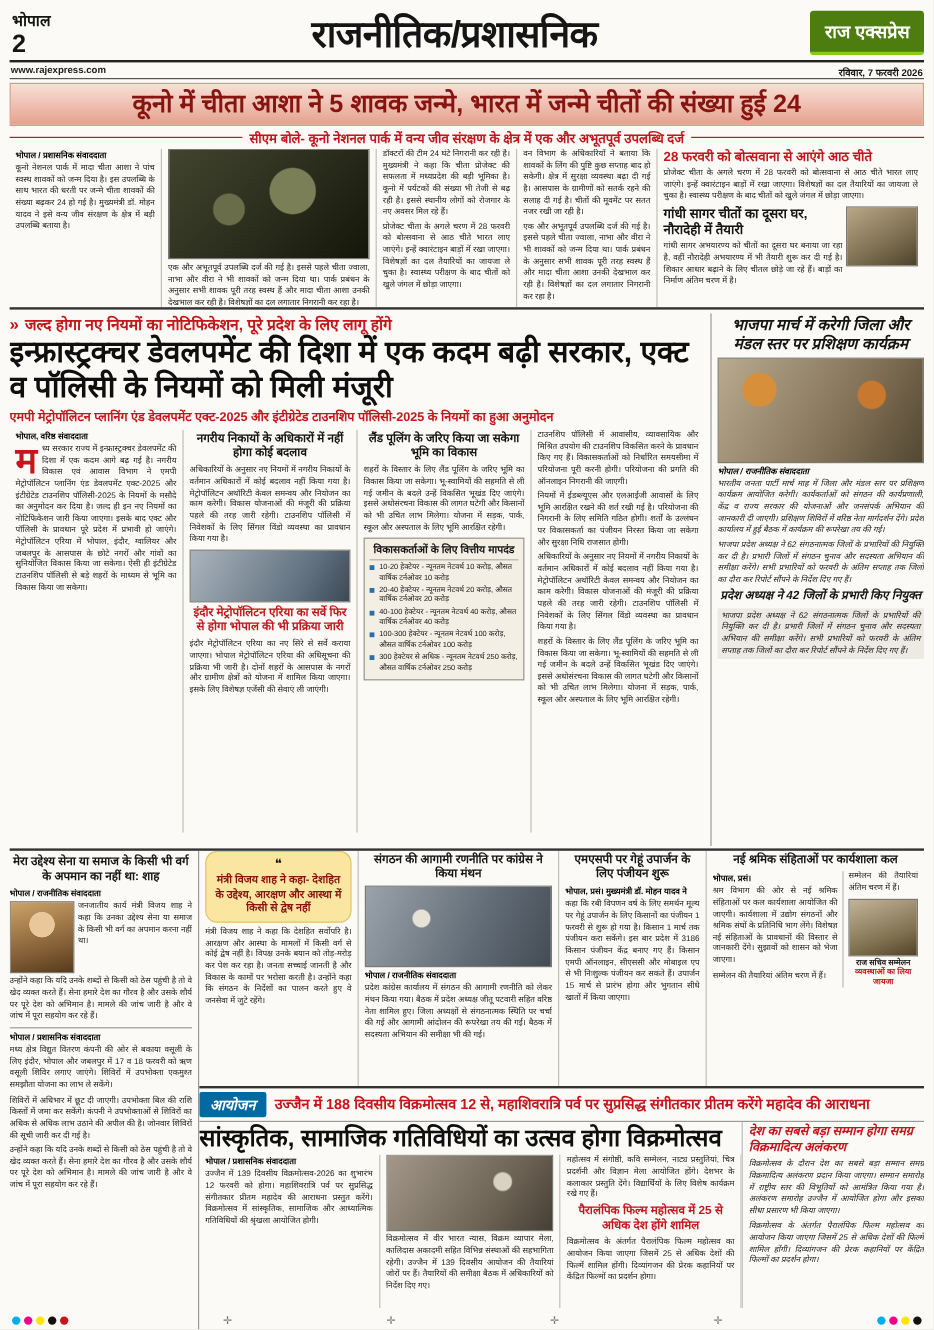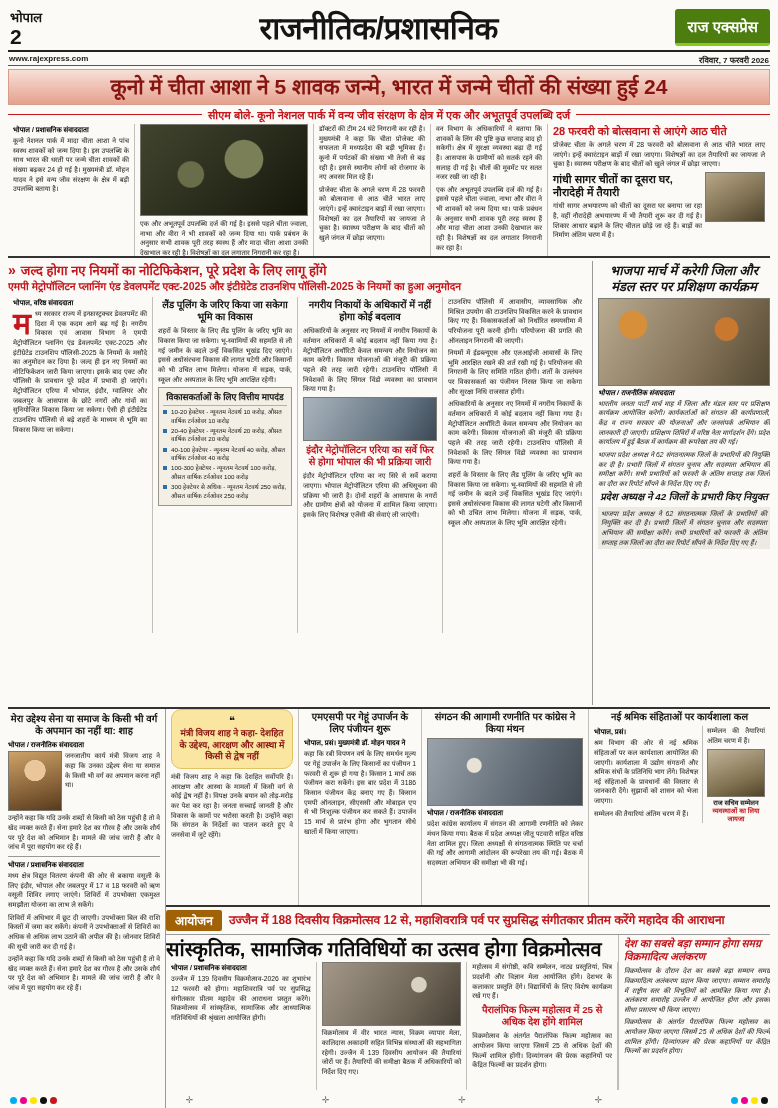--- a/index.html
+++ b/index.html
@@ -76,21 +76,21 @@
   .ybox-ic{font-size:11px;line-height:1;margin-bottom:2px;}
   .wide-photo{height:66px;margin:2px 0;background:
     radial-gradient(circle at 30% 40%,#e8e2d6 0 6%,rgba(0,0,0,0) 7%),
     linear-gradient(115deg,#9aa3ab,#626c76 60%,#434c55);}
   .mini{width:58px;flex:none;border-left:1px solid #bbb;padding-left:4px;margin-left:4px;overflow:hidden;}
   .mini-photo{height:46px;margin:2px 0;background:linear-gradient(160deg,#c2b49a,#80714f 65%,#514329);}
   .mini-cap{font-size:6.6px;font-weight:800;text-align:center;line-height:1.25;}
   
   .aayojan{flex:1;padding-top:2px;overflow:hidden;}
   .aayo-bar{display:flex;align-items:center;gap:7px;border-bottom:1px solid #999;padding:1px 0 3px;}
-  .aayo-tag{background:#a16207;color:#fff;font-weight:800;font-size:12px;padding:2px 9px;border-radius:2px;flex:none;}
+  .aayo-tag{background:#0369a1;color:#fff;font-weight:800;font-size:12px;padding:2px 9px;border-radius:2px;flex:none;font-style:italic;}
   .aayo-kicker{font-size:12px;font-weight:800;color:#c4161c;line-height:1.15;}
   .aayo-main{flex:1;overflow:hidden;}
   .aayo-head{margin:3px 0 2px;font-size:20px;font-weight:800;line-height:1.12;color:#0f0f0f;}
   .aayo-cols{height:128px;overflow:hidden;}
   .aayo-photo{height:62px;margin-bottom:2px;background:
     radial-gradient(circle at 70% 35%,#d9d2c2 0 7%,rgba(0,0,0,0) 8%),
     linear-gradient(125deg,#a3988a,#6d6355 65%,#463f35);}
   .aayo-right{width:146px;flex:none;border-left:1px solid #bbb;padding:2px 0 0 5px;overflow:hidden;font-style:italic;}
   .right-red{font-size:10.5px;font-weight:800;line-height:1.25;margin:0 0 3px;}
   
@@ -159,47 +159,48 @@
       </div>
     </div>
   </section>
 
   <section class="main row">
     <div class="main-left">
       <div class="kicker">
         <span class="arrow">»</span>
         <span>जल्द होगा नए नियमों का नोटिफिकेशन, पूरे प्रदेश के लिए लागू होंगे</span>
       </div>
+      <h1 class="main-head">इन्फ्रास्ट्रक्चर डेवलपमेंट की दिशा में एक कदम बढ़ी सरकार, एक्ट व पॉलिसी के नियमों को मिली मंजूरी</h1>
       <div class="main-deck">एमपी मेट्रोपॉलिटन प्लानिंग एंड डेवलपमेंट एक्ट-2025 और इंटीग्रेटेड टाउनशिप पॉलिसी-2025 के नियमों का हुआ अनुमोदन</div>
       <div class="row main-cols">
         <div class="col" style="flex:1">
           <div class="byline">भोपाल, वरिष्ठ संवाददाता</div>
           <p class="bt"><span class="dropcap">म</span><span>ध्य सरकार राज्य में इन्फ्रास्ट्रक्चर डेवलपमेंट की दिशा में एक कदम आगे बढ़ गई है। नगरीय विकास एवं आवास विभाग ने एमपी मेट्रोपॉलिटन प्लानिंग एंड डेवलपमेंट एक्ट-2025 और इंटीग्रेटेड टाउनशिप पॉलिसी-2025 के नियमों के मसौदे का अनुमोदन कर दिया है। जल्द ही इन नए नियमों का नोटिफिकेशन जारी किया जाएगा। इसके बाद एक्ट और पॉलिसी के प्रावधान पूरे प्रदेश में प्रभावी हो जाएंगे। मेट्रोपॉलिटन एरिया में भोपाल, इंदौर, ग्वालियर और जबलपुर के आसपास के छोटे नगरों और गांवों का सुनियोजित विकास किया जा सकेगा। ऐसी ही इंटीग्रेटेड टाउनशिप पॉलिसी से बड़े शहरों के माध्यम से भूमि का विकास किया जा सकेगा।</span></p>
+        </div>
+        <div class="col" style="flex:1">
+          <h3 class="h-sub">नगरीय निकायों के अधिकारों में नहीं होगा कोई बदलाव</h3>
+          <p class="bt">अधिकारियों के अनुसार नए नियमों में नगरीय निकायों के वर्तमान अधिकारों में कोई बदलाव नहीं किया गया है। मेट्रोपॉलिटन अथॉरिटी केवल समन्वय और नियोजन का काम करेगी। विकास योजनाओं की मंजूरी की प्रक्रिया पहले की तरह जारी रहेगी। टाउनशिप पॉलिसी में निवेशकों के लिए सिंगल विंडो व्यवस्था का प्रावधान किया गया है।</p>
+          <div class="photo tiny-photo"></div>
+          <h3 class="h-sub red">इंदौर मेट्रोपॉलिटन एरिया का सर्वे फिर से होगा भोपाल की भी प्रक्रिया जारी</h3>
+          <p class="bt">इंदौर मेट्रोपॉलिटन एरिया का नए सिरे से सर्वे कराया जाएगा। भोपाल मेट्रोपॉलिटन एरिया की अधिसूचना की प्रक्रिया भी जारी है। दोनों शहरों के आसपास के नगरों और ग्रामीण क्षेत्रों को योजना में शामिल किया जाएगा। इसके लिए विशेषज्ञ एजेंसी की सेवाएं ली जाएंगी।</p>
         </div>
         <div class="col" style="flex:1">
           <h3 class="h-sub">लैंड पूलिंग के जरिए किया जा सकेगा भूमि का विकास</h3>
           <p class="bt">शहरों के विस्तार के लिए लैंड पूलिंग के जरिए भूमि का विकास किया जा सकेगा। भू-स्वामियों की सहमति से ली गई जमीन के बदले उन्हें विकसित भूखंड दिए जाएंगे। इससे अधोसंरचना विकास की लागत घटेगी और किसानों को भी उचित लाभ मिलेगा। योजना में सड़क, पार्क, स्कूल और अस्पताल के लिए भूमि आरक्षित रहेगी।</p>
           <div class="finbox">
             <h4>विकासकर्ताओं के लिए वित्तीय मापदंड</h4>
             <ul>
               <li>10-20 हेक्टेयर - न्यूनतम नेटवर्थ 10 करोड़, औसत वार्षिक टर्नओवर 10 करोड़</li>
               <li>20-40 हेक्टेयर - न्यूनतम नेटवर्थ 20 करोड़, औसत वार्षिक टर्नओवर 20 करोड़</li>
               <li>40-100 हेक्टेयर - न्यूनतम नेटवर्थ 40 करोड़, औसत वार्षिक टर्नओवर 40 करोड़</li>
               <li>100-300 हेक्टेयर - न्यूनतम नेटवर्थ 100 करोड़, औसत वार्षिक टर्नओवर 100 करोड़</li>
               <li>300 हेक्टेयर से अधिक - न्यूनतम नेटवर्थ 250 करोड़, औसत वार्षिक टर्नओवर 250 करोड़</li>
             </ul>
           </div>
         </div>
-        <div class="col" style="flex:1">
-          <h3 class="h-sub">नगरीय निकायों के अधिकारों में नहीं होगा कोई बदलाव</h3>
-          <p class="bt">अधिकारियों के अनुसार नए नियमों में नगरीय निकायों के वर्तमान अधिकारों में कोई बदलाव नहीं किया गया है। मेट्रोपॉलिटन अथॉरिटी केवल समन्वय और नियोजन का काम करेगी। विकास योजनाओं की मंजूरी की प्रक्रिया पहले की तरह जारी रहेगी। टाउनशिप पॉलिसी में निवेशकों के लिए सिंगल विंडो व्यवस्था का प्रावधान किया गया है।</p>
-          <div class="photo tiny-photo"></div>
-          <h3 class="h-sub red">इंदौर मेट्रोपॉलिटन एरिया का सर्वे फिर से होगा भोपाल की भी प्रक्रिया जारी</h3>
-          <p class="bt">इंदौर मेट्रोपॉलिटन एरिया का नए सिरे से सर्वे कराया जाएगा। भोपाल मेट्रोपॉलिटन एरिया की अधिसूचना की प्रक्रिया भी जारी है। दोनों शहरों के आसपास के नगरों और ग्रामीण क्षेत्रों को योजना में शामिल किया जाएगा। इसके लिए विशेषज्ञ एजेंसी की सेवाएं ली जाएंगी।</p>
-        </div>
         <div class="col last" style="flex:1">
           <p class="bt">टाउनशिप पॉलिसी में आवासीय, व्यावसायिक और मिश्रित उपयोग की टाउनशिप विकसित करने के प्रावधान किए गए हैं। विकासकर्ताओं को निर्धारित समयसीमा में परियोजना पूरी करनी होगी। परियोजना की प्रगति की ऑनलाइन निगरानी की जाएगी।</p>
           <p class="bt">नियमों में ईडब्ल्यूएस और एलआईजी आवासों के लिए भूमि आरक्षित रखने की शर्त रखी गई है। परियोजना की निगरानी के लिए समिति गठित होगी। शर्तों के उल्लंघन पर विकासकर्ता का पंजीयन निरस्त किया जा सकेगा और सुरक्षा निधि राजसात होगी।</p>
           <p class="bt">अधिकारियों के अनुसार नए नियमों में नगरीय निकायों के वर्तमान अधिकारों में कोई बदलाव नहीं किया गया है। मेट्रोपॉलिटन अथॉरिटी केवल समन्वय और नियोजन का काम करेगी। विकास योजनाओं की मंजूरी की प्रक्रिया पहले की तरह जारी रहेगी। टाउनशिप पॉलिसी में निवेशकों के लिए सिंगल विंडो व्यवस्था का प्रावधान किया गया है।</p>
           <p class="bt">शहरों के विस्तार के लिए लैंड पूलिंग के जरिए भूमि का विकास किया जा सकेगा। भू-स्वामियों की सहमति से ली गई जमीन के बदले उन्हें विकसित भूखंड दिए जाएंगे। इससे अधोसंरचना विकास की लागत घटेगी और किसानों को भी उचित लाभ मिलेगा। योजना में सड़क, पार्क, स्कूल और अस्पताल के लिए भूमि आरक्षित रहेगी।</p>
         </div>
       </div>
     </div>
     <aside class="bjp-col">
       <h3 class="bjp-head">भाजपा मार्च में करेगी जिला और मंडल स्तर पर प्रशिक्षण कार्यक्रम</h3>
@@ -230,30 +231,30 @@
 
     <div class="lower-right">
       <div class="row bottom-cols">
         <div class="col" style="width:122px">
           <div class="ybox">
             <div class="ybox-ic">❝</div>
             <div class="ybox-title">मंत्री विजय शाह ने कहा- देशहित के उद्देश्य, आरक्षण और आस्था में किसी से द्वेष नहीं</div>
           </div>
           <p class="bt">मंत्री विजय शाह ने कहा कि देशहित सर्वोपरि है। आरक्षण और आस्था के मामलों में किसी वर्ग से कोई द्वेष नहीं है। विपक्ष उनके बयान को तोड़-मरोड़ कर पेश कर रहा है। जनता सच्चाई जानती है और विकास के कामों पर भरोसा करती है। उन्होंने कहा कि संगठन के निर्देशों का पालन करते हुए वे जनसेवा में जुटे रहेंगे।</p>
         </div>
-        <div class="col" style="width:112px">
-          <h3 class="h-sub">एमएसपी पर गेहूं उपार्जन के लिए पंजीयन शुरू</h3>
-          <div class="byline">भोपाल, प्रसं। मुख्यमंत्री डॉ. मोहन यादव ने</div>
-          <p class="bt">कहा कि रबी विपणन वर्ष के लिए समर्थन मूल्य पर गेहूं उपार्जन के लिए किसानों का पंजीयन 1 फरवरी से शुरू हो गया है। किसान 1 मार्च तक पंजीयन करा सकेंगे। इस बार प्रदेश में 3186 किसान पंजीयन केंद्र बनाए गए हैं। किसान एमपी ऑनलाइन, सीएससी और मोबाइल एप से भी निःशुल्क पंजीयन कर सकते हैं। उपार्जन 15 मार्च से प्रारंभ होगा और भुगतान सीधे खातों में किया जाएगा।</p>
-        </div>
         <div class="col" style="width:156px">
           <h3 class="h-sub">संगठन की आगामी रणनीति पर कांग्रेस ने किया मंथन</h3>
           <div class="photo wide-photo"></div>
           <div class="byline">भोपाल / राजनीतिक संवाददाता</div>
           <p class="bt">प्रदेश कांग्रेस कार्यालय में संगठन की आगामी रणनीति को लेकर मंथन किया गया। बैठक में प्रदेश अध्यक्ष जीतू पटवारी सहित वरिष्ठ नेता शामिल हुए। जिला अध्यक्षों से संगठनात्मक स्थिति पर चर्चा की गई और आगामी आंदोलन की रूपरेखा तय की गई। बैठक में सदस्यता अभियान की समीक्षा भी की गई।</p>
+        </div>
+        <div class="col" style="width:112px">
+          <h3 class="h-sub">एमएसपी पर गेहूं उपार्जन के लिए पंजीयन शुरू</h3>
+          <div class="byline">भोपाल, प्रसं। मुख्यमंत्री डॉ. मोहन यादव ने</div>
+          <p class="bt">कहा कि रबी विपणन वर्ष के लिए समर्थन मूल्य पर गेहूं उपार्जन के लिए किसानों का पंजीयन 1 फरवरी से शुरू हो गया है। किसान 1 मार्च तक पंजीयन करा सकेंगे। इस बार प्रदेश में 3186 किसान पंजीयन केंद्र बनाए गए हैं। किसान एमपी ऑनलाइन, सीएससी और मोबाइल एप से भी निःशुल्क पंजीयन कर सकते हैं। उपार्जन 15 मार्च से प्रारंभ होगा और भुगतान सीधे खातों में किया जाएगा।</p>
         </div>
         <div class="col last" style="flex:1">
           <h3 class="h-sub">नई श्रमिक संहिताओं पर कार्यशाला कल</h3>
           <div class="row">
             <div style="flex:1">
               <div class="byline">भोपाल, प्रसं।</div>
               <p class="bt">श्रम विभाग की ओर से नई श्रमिक संहिताओं पर कल कार्यशाला आयोजित की जाएगी। कार्यशाला में उद्योग संगठनों और श्रमिक संघों के प्रतिनिधि भाग लेंगे। विशेषज्ञ नई संहिताओं के प्रावधानों की विस्तार से जानकारी देंगे। सुझावों को शासन को भेजा जाएगा।</p>
               <p class="bt">सम्मेलन की तैयारियां अंतिम चरण में हैं।</p>
             </div>
             <div class="mini">

